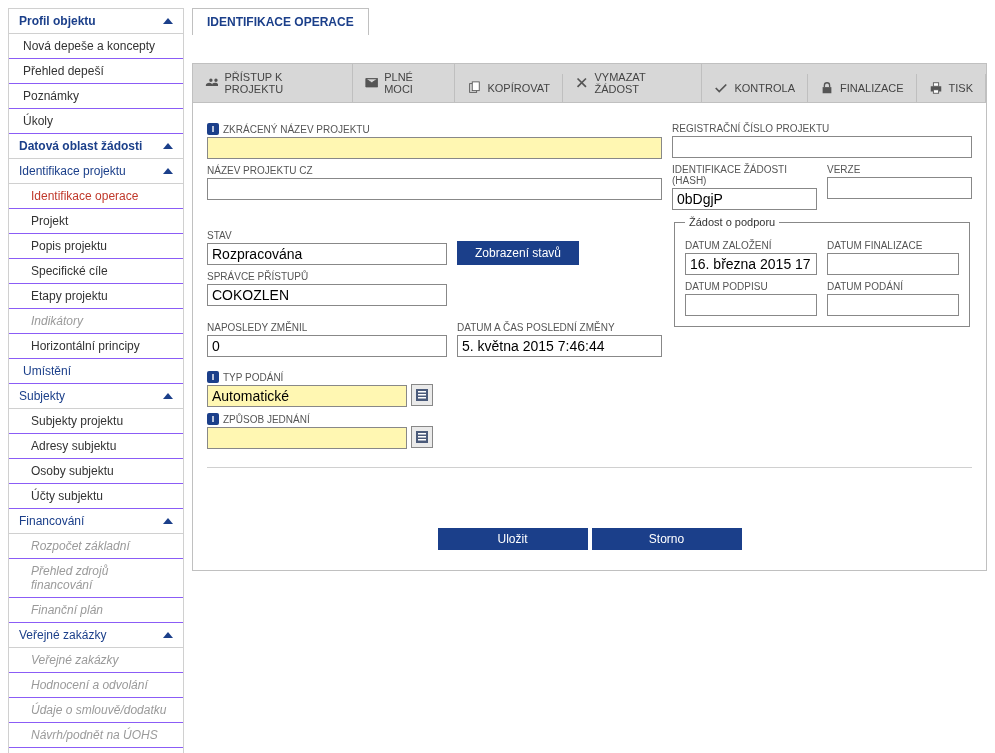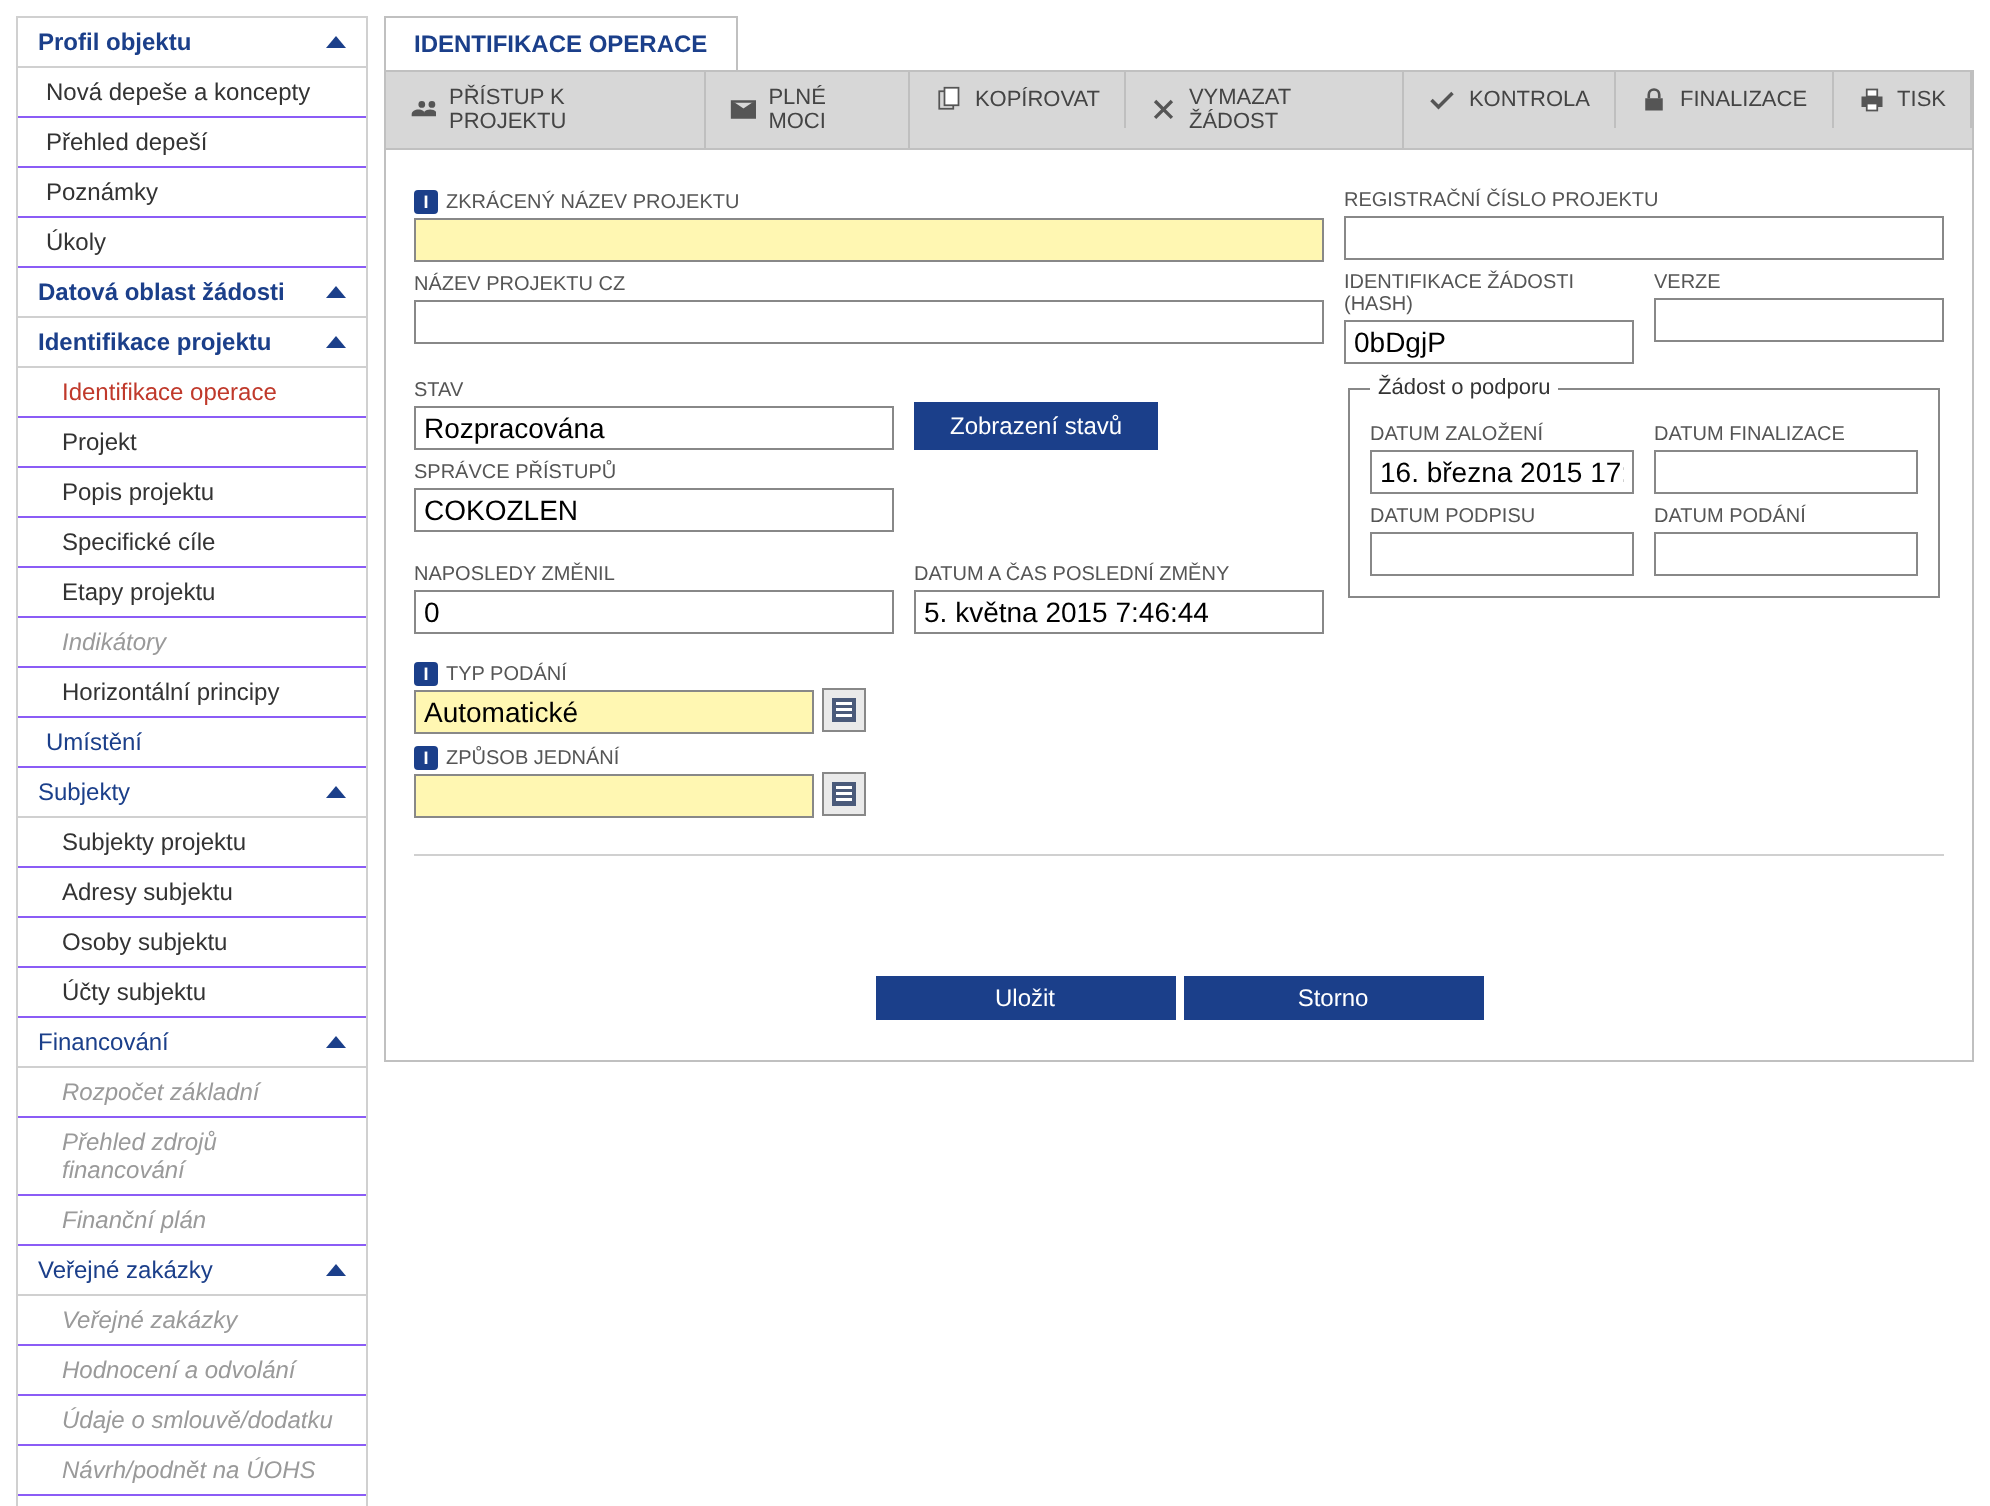--- a/index.html
+++ b/index.html
@@ -53,21 +53,22 @@
     border-bottom: none;
     color: #1b3f8a;
     font-weight: bold;
     font-size: 12px;
     background: #fff;
   }
   .toolbar {
     background: #d7d7d7;
     border: 1px solid #c0c0c0;
     display: flex;
-    align-items: flex-start;
+    align-items: flex-end;
+    margin-top: 28px;
   }
   .toolbar-item {
     display: flex;
     align-items: center;
     gap: 6px;
     padding: 7px 12px;
     border-right: 1px solid #bfbfbf;
     color: #444;
     font-size: 11px;
     cursor: pointer;
@@ -154,21 +155,21 @@
     </div>
     <div class="sidebar-item dark">Nová depeše a koncepty</div>
     <div class="sidebar-item dark">Přehled depeší</div>
     <div class="sidebar-item dark">Poznámky</div>
     <div class="sidebar-item dark">Úkoly</div>
 
     <div class="sidebar-group-header section">
       <span>Datová oblast žádosti</span>
       <span class="chev"></span>
     </div>
-    <div class="sidebar-group-header" style="font-weight:bold">
+    <div class="sidebar-group-header" style="font-weight:normal">
       <span>Identifikace projektu</span>
       <span class="chev"></span>
     </div>
     <div class="sidebar-item sub active">Identifikace operace</div>
     <div class="sidebar-item sub dark">Projekt</div>
     <div class="sidebar-item sub dark">Popis projektu</div>
     <div class="sidebar-item sub dark">Specifické cíle</div>
     <div class="sidebar-item sub dark">Etapy projektu</div>
     <div class="sidebar-item sub disabled">Indikátory</div>
     <div class="sidebar-item sub dark">Horizontální principy</div>
@@ -276,21 +277,21 @@
         <div class="col-left">
           <div class="field-label">
             <span class="req">i</span>
             <span>ZKRÁCENÝ NÁZEV PROJEKTU</span>
           </div>
           <input class="field-input required" style="">
 
           <div class="field-label">NÁZEV PROJEKTU CZ</div>
           <input class="field-input" style="">
 
-          <div class="row" style="gap:10px; align-items:flex-end; margin-top:12px;">
+          <div class="row" style="gap:10px; align-items:flex-end; margin-top:24px;">
             <div style="flex:0 0 240px;">
               <div class="field-label">STAV</div>
               <input class="field-input" readonly="" value="Rozpracována" style="">
             </div>
             <button class="btn" style="height:24px">Zobrazení stavů</button>
           </div>
 
           <div class="field-label" style="">SPRÁVCE PŘÍSTUPŮ</div>
           <input class="field-input" style="width: 240px;" readonly="" value="COKOZLEN">
 

